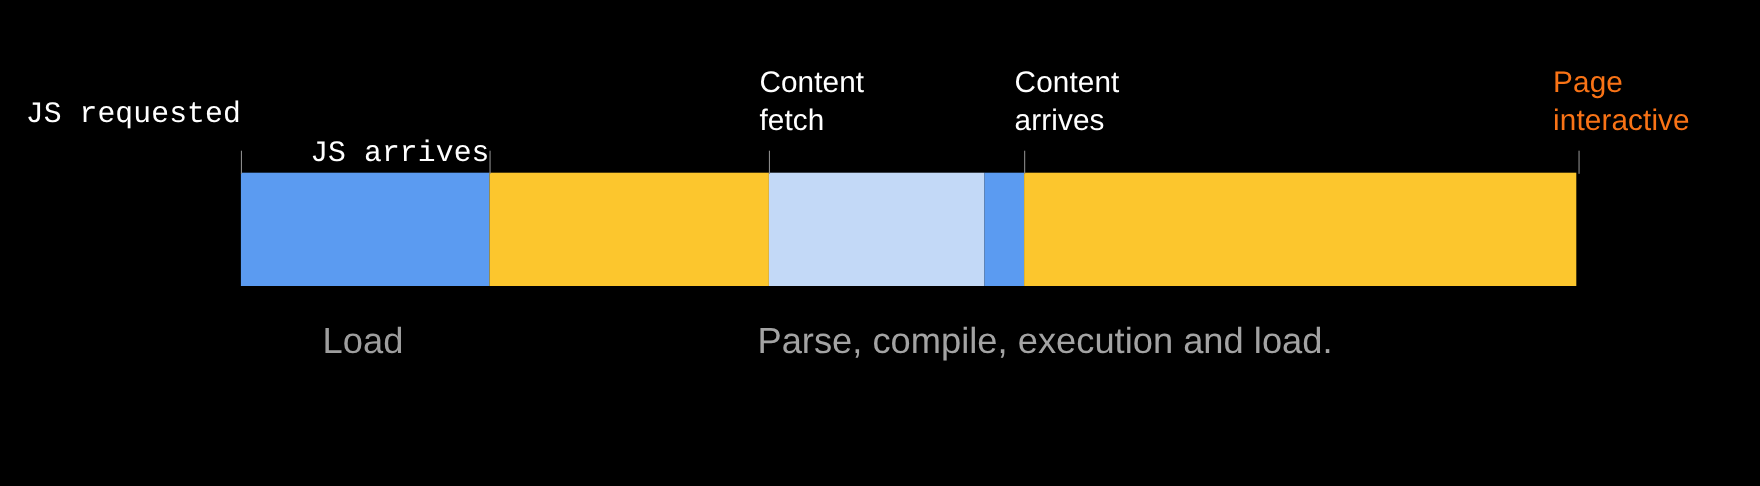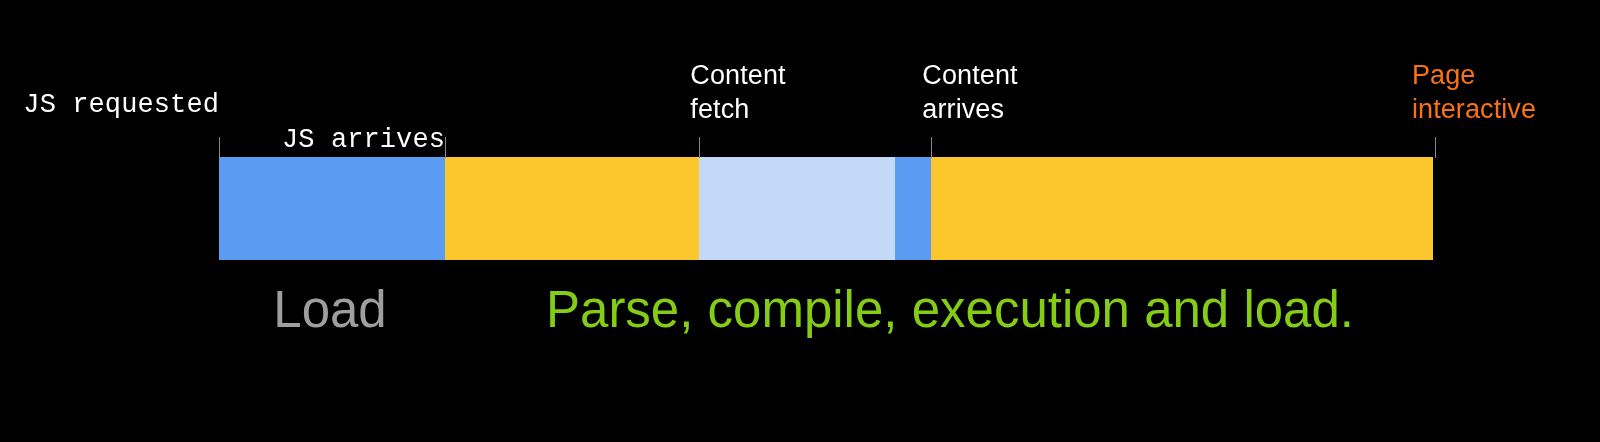--- a/index.html
+++ b/index.html
@@ -61,21 +61,21 @@
   .mlabel.right {
     transform: translateX(-100%);
     text-align: right;
     font-family: Liberation Mono, monospace;
   }
 
   
   .plabel {
     position: absolute;
     color: #9e9e9e;
-    font-size: 51px;
+    font-size: 33px;
     line-height: 44px;
     white-space: nowrap;
     transform: translateX(-50%);
     text-align: center;
   }
 </style>
 </head>
 <body>
 
 <div id="canvas">
@@ -102,16 +102,16 @@
       <div class="mlabel center" style="left: 699px; top: 58px; color: rgb(255, 255, 255);">Content
 fetch</div>
       <div class="mlabel center" style="left: 931px; top: 58px; color: rgb(255, 255, 255);">Content
 arrives</div>
       <div class="mlabel center" style="left: 1435px; top: 58px; color: #f97316;">Page
 interactive</div>
     </div>
 
   <div>
       <div class="plabel" style="left: 330px; top: 288px; color: rgb(158, 158, 158);">Load</div>
-      <div class="plabel" style="left: 950px; top: 288px; color: #84cc16;">Parse, compile, execution and load.</div>
+      <div class="plabel" style="left: 950px; top: 288px; color: #a3a3a3;">Parse, compile, execution and load.</div>
     </div>
 
 </div>
 
 </body></html>

